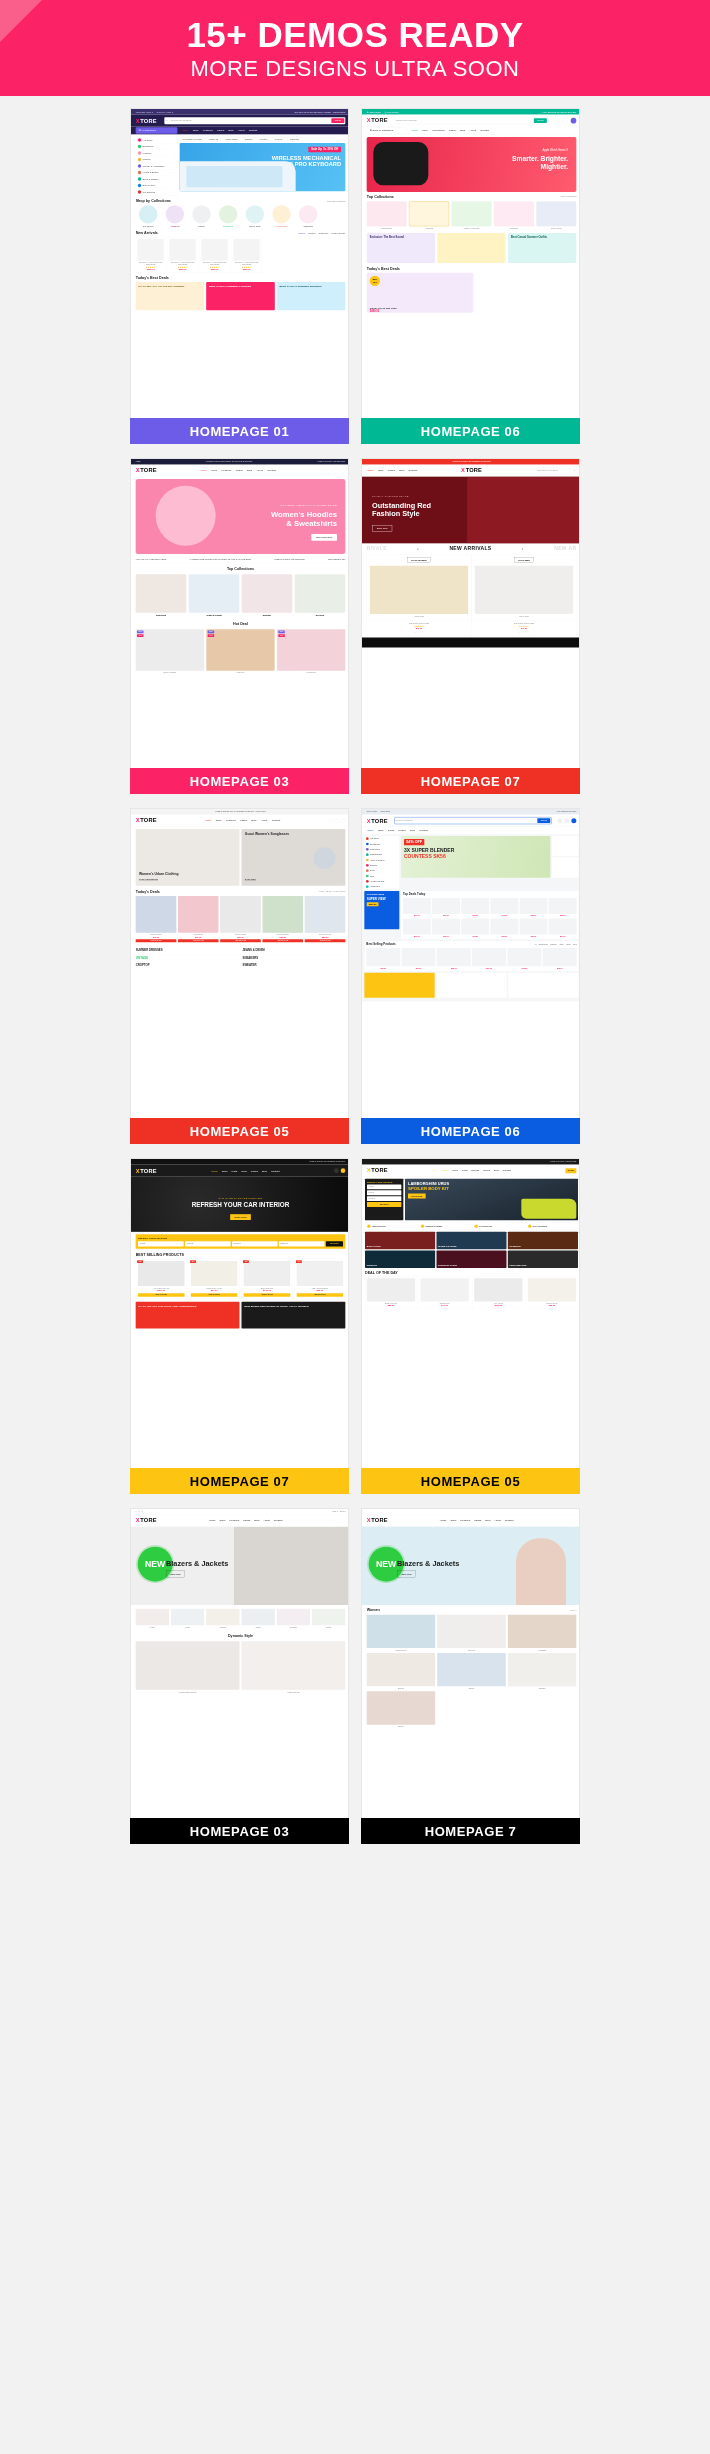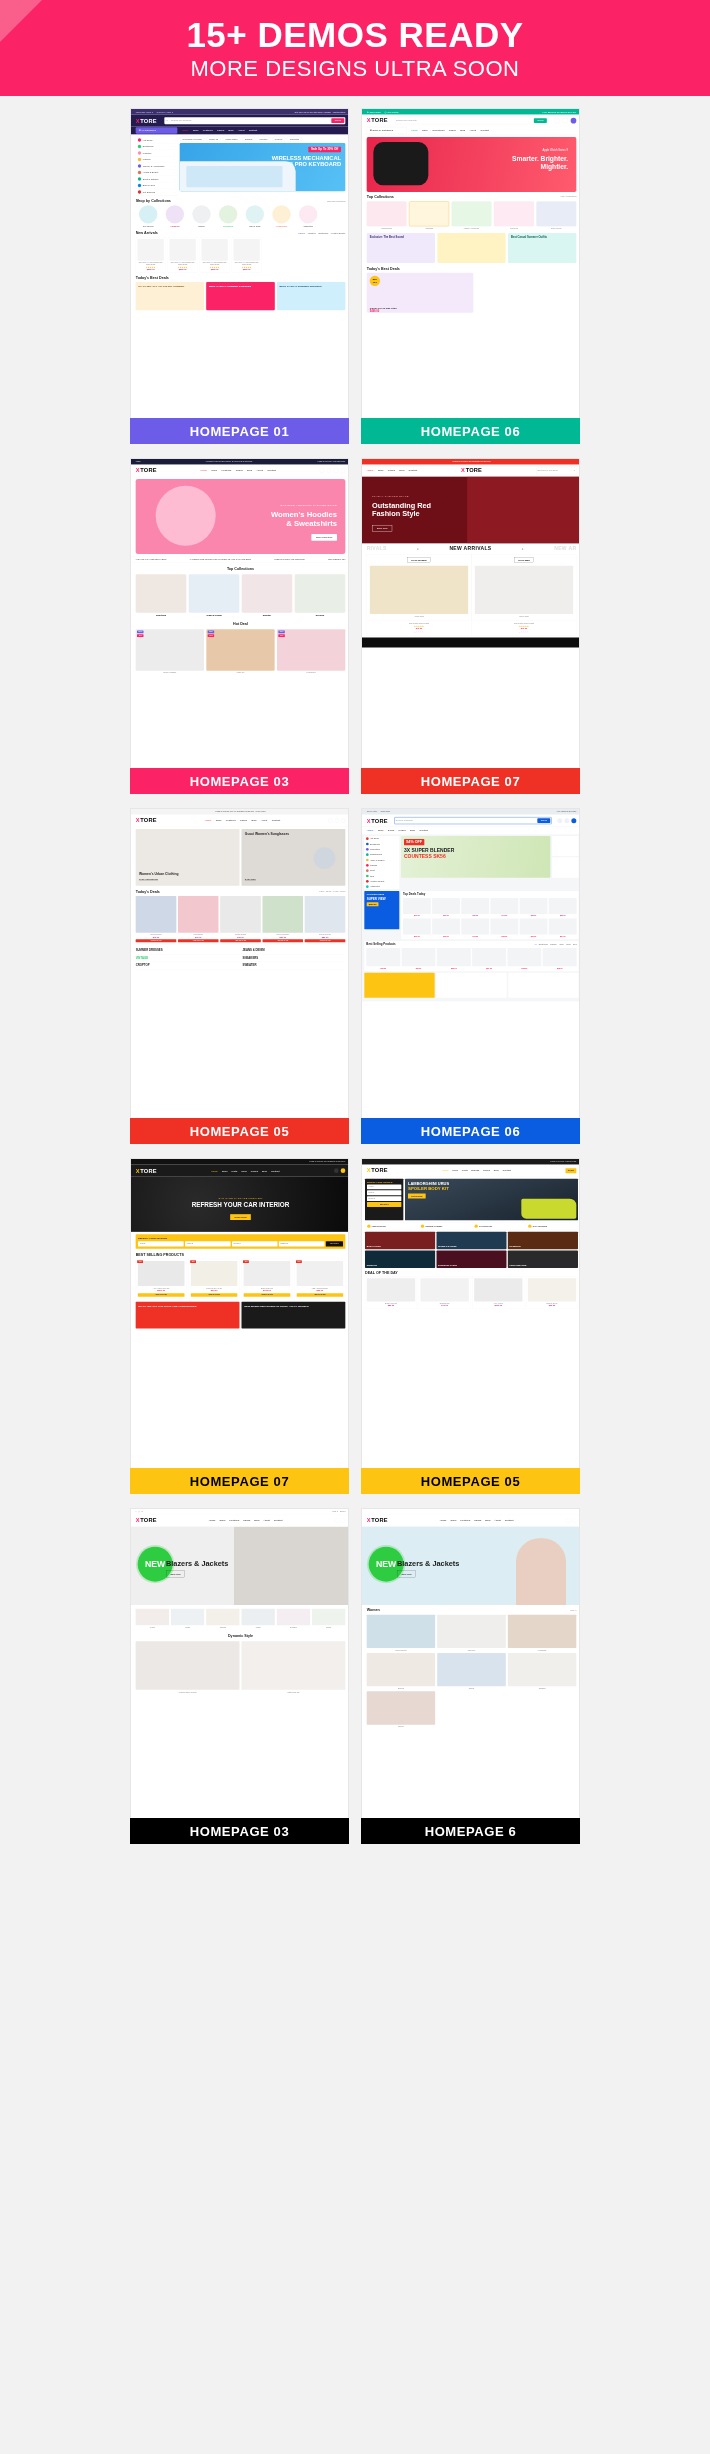--- a/index.html
+++ b/index.html
@@ -1110,15 +1110,15 @@
         <div class="tiny" style="margin-top:6px;text-align:center;">Sandals</div>
               </div>
               <div>
         <div style="height:200px;background:#e8d8d2;border-radius:4px;"></div>
         <div class="tiny" style="margin-top:6px;text-align:center;">Blouse</div>
               </div>
     </div>
    </div>
         </div>
       </div>
-      <div class="label" style="background: rgb(0, 0, 0); color: rgb(255, 255, 255);">HOMEPAGE 6</div>
+      <div class="label" style="background: rgb(0, 0, 0); color: rgb(255, 255, 255);">HOMEPAGE 7</div>
     </div>
   </div>
 
 </body></html>

